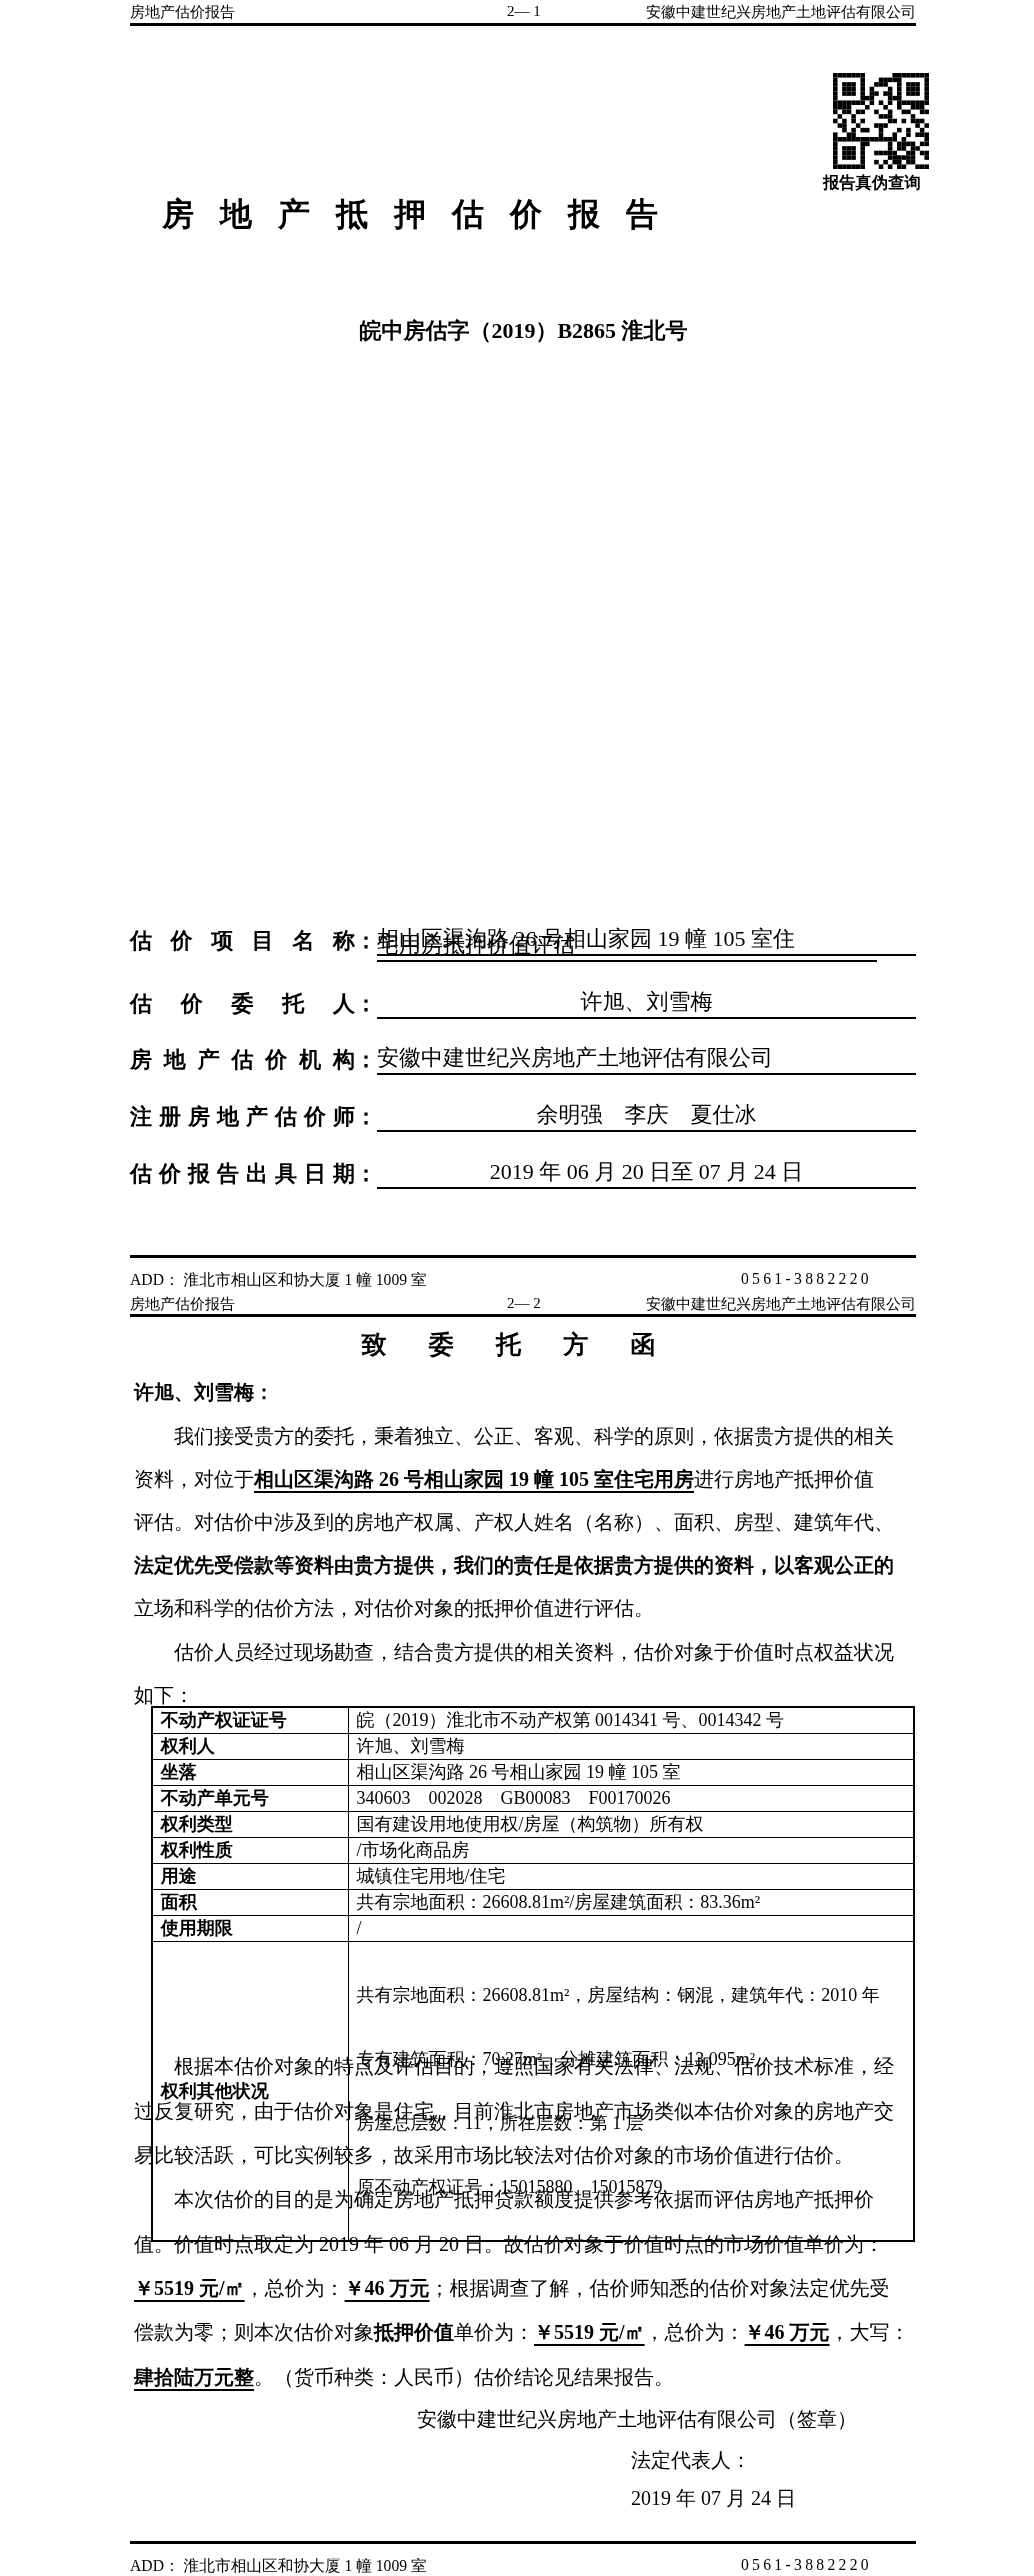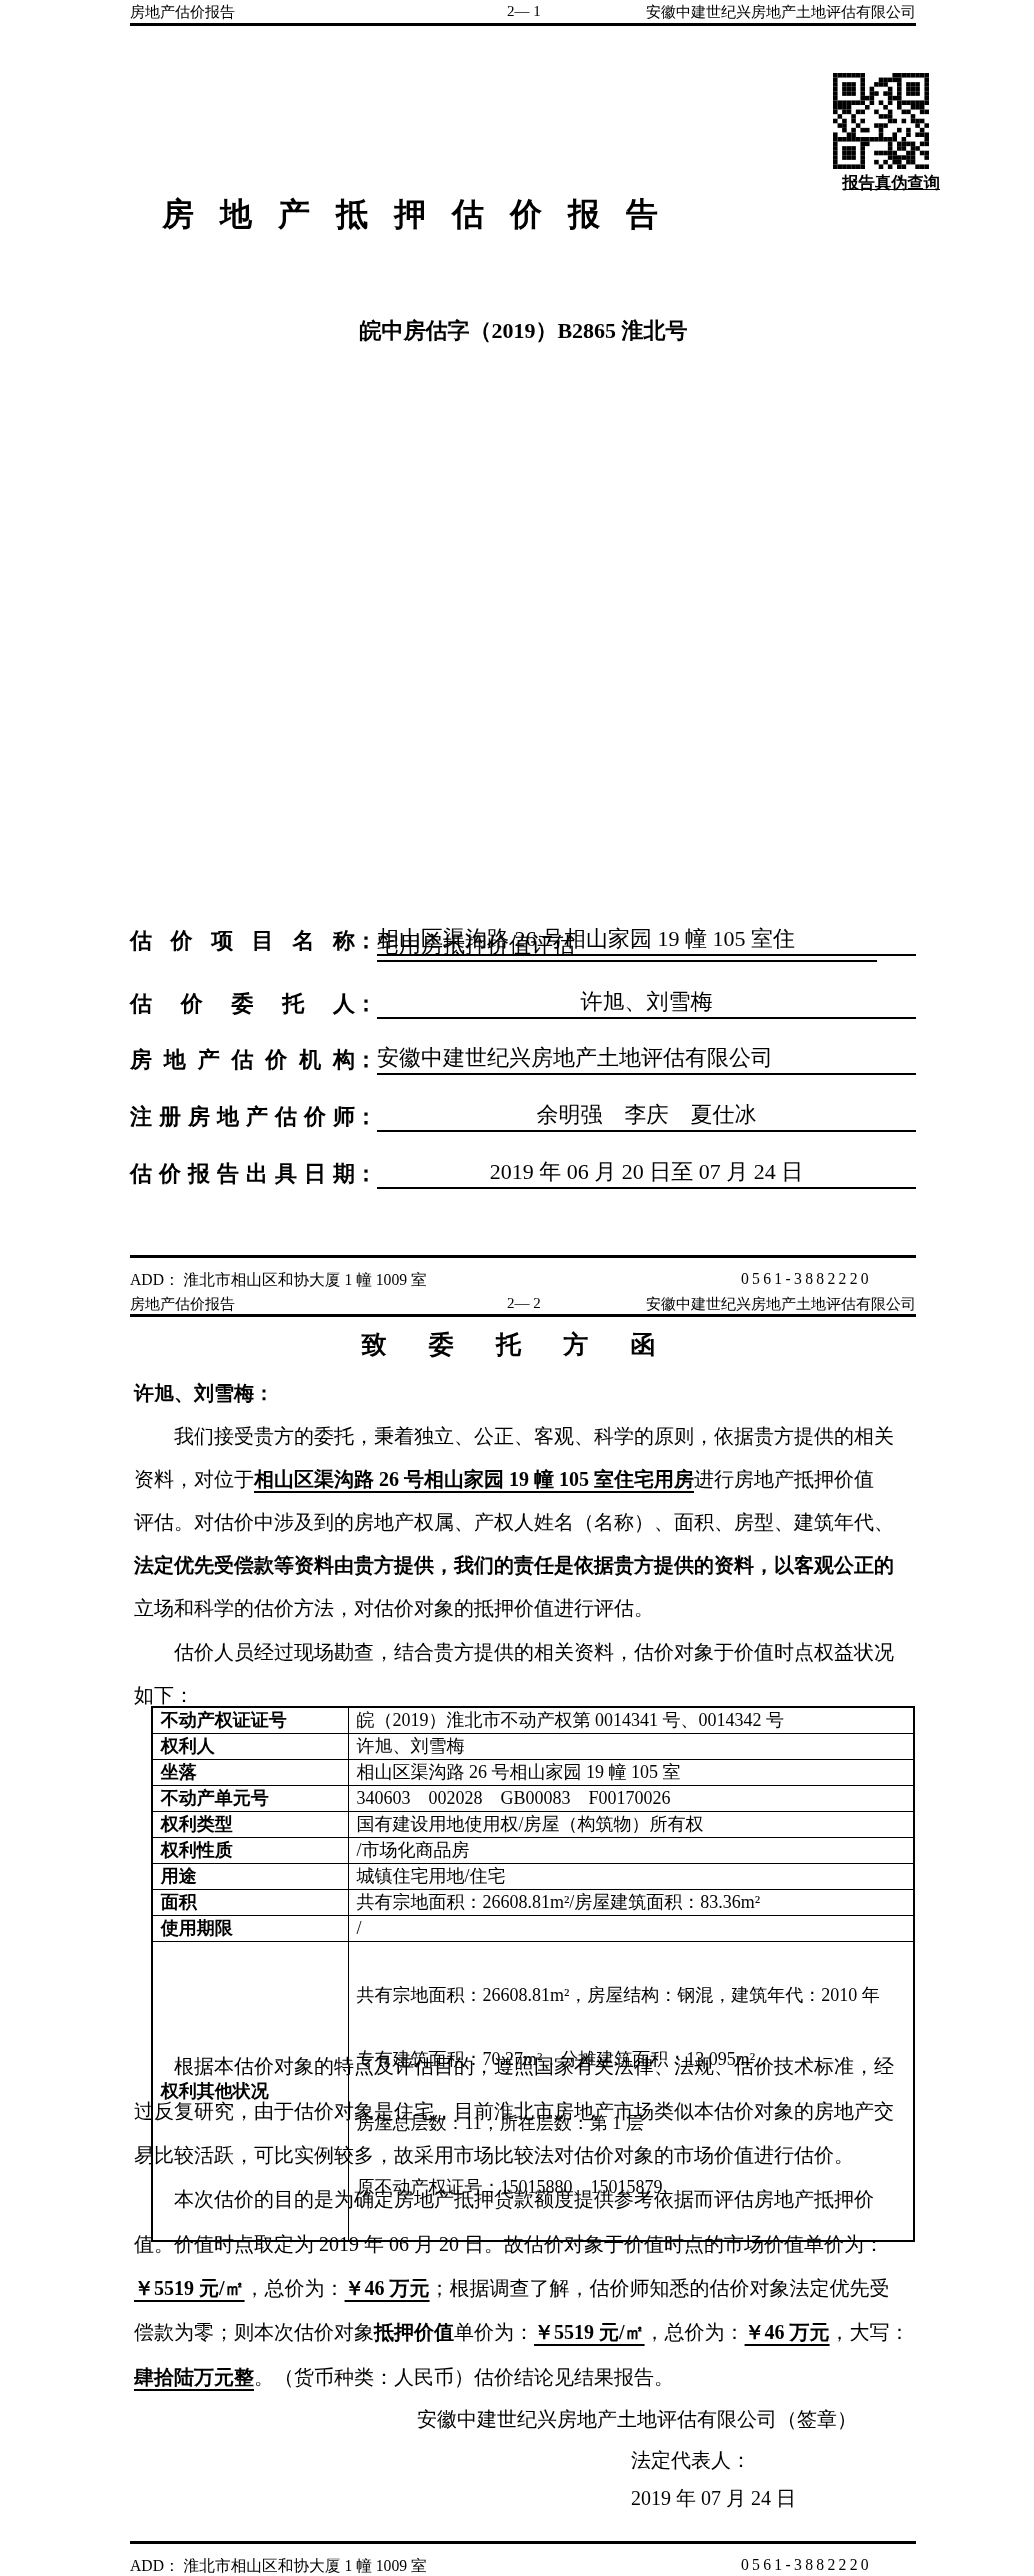--- a/index.html
+++ b/index.html
@@ -7,40 +7,40 @@
        font-family:"Liberation Serif","DejaVu Serif",serif;}
   .rule{position:absolute;left:130px;width:786px;height:2.6px;background:#000;}
   .pagehdr{position:absolute;left:130px;width:786px;font-size:15px;white-space:pre;}
   .hdr-l{position:absolute;left:0;top:0;}
   .hdr-c{position:absolute;left:377px;top:0;}
   .hdr-r{position:absolute;right:0;top:0;}
   .pageftr{position:absolute;left:130px;width:786px;font-size:15.7px;white-space:pre;}
   .ftr-l{position:absolute;left:0;top:0;}
   .phone{position:absolute;right:44px;top:0;letter-spacing:3.3px;}
   .qr-wrap{position:absolute;left:833px;top:73px;width:96px;}
-  .qr-cap{position:absolute;left:823px;top:172px;width:117px;text-align:right;
-          font-size:16.3px;font-weight:bold;text-decoration:underline;}
+  .qr-cap{position:absolute;left:823px;top:172px;width:117px;text-align:left;
+          font-size:16.3px;font-weight:bold;}
   .main-title{position:absolute;left:0;top:193px;width:829px;text-align:center;
       font-size:32px;font-weight:bold;letter-spacing:9px;white-space:pre;}
   .doc-no{position:absolute;left:0;top:316px;width:1047px;text-align:center;
       font-size:22px;font-weight:bold;}
   .cover-row{position:absolute;left:130px;width:786px;height:34px;display:flex;
       font-size:22px;align-items:flex-end;}
   .cover-label{font-weight:bold;white-space:nowrap;}
   .cover-label .jt{display:inline-block;width:225px;text-align:justify;text-align-last:justify;}
   .cover-val{flex:1;border-bottom:2px solid #000;padding-bottom:2.6px;white-space:pre;line-height:1.1;}
   .cv-left{text-align:left;}
   .cv-center{text-align:center;}
   .cover-val.short{flex:none;width:500px;}
   .spacer-label{width:247px;flex:none;}
   .letter-title{position:absolute;left:0;top:1328px;width:1035px;text-align:center;
       font-size:25px;font-weight:bold;letter-spacing:18px;white-space:pre;}
   .tline{position:absolute;left:134px;width:789px;font-size:20px;white-space:pre;line-height:1.25;}
   .ind{padding-left:40px;}
-  .b{font-weight:bold;}
+  .b{font-weight:bold;font-family:Liberation Mono, monospace;}
   .bu{font-weight:bold;text-decoration:underline;text-decoration-thickness:2px;text-underline-offset:4.6px;}
   table.reg{position:absolute;left:151px;top:1706px;width:764px;border-collapse:collapse;
       table-layout:fixed;font-size:18px;}
   table.reg td{border:1.3px solid #000;padding:0 7.8px;white-space:pre;overflow:hidden;}
   table.reg{border:2px solid #000;padding-left:21px;}
   td.tl{width:179px;font-weight:bold;}
   tr.std{height:26px;}
   tr.tall{height:89px;}
   tr.tall .oline{line-height:22px;}
   .sig{position:absolute;font-size:20px;white-space:pre;}

